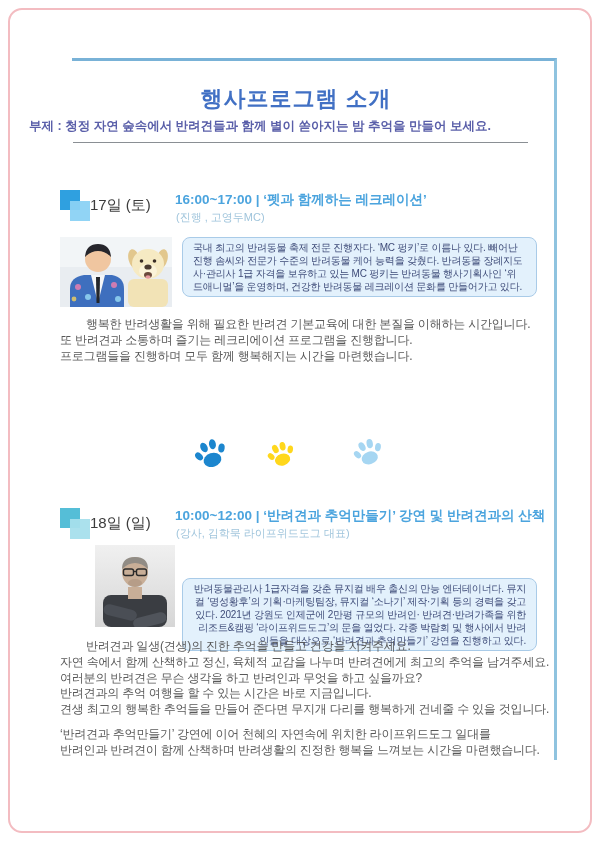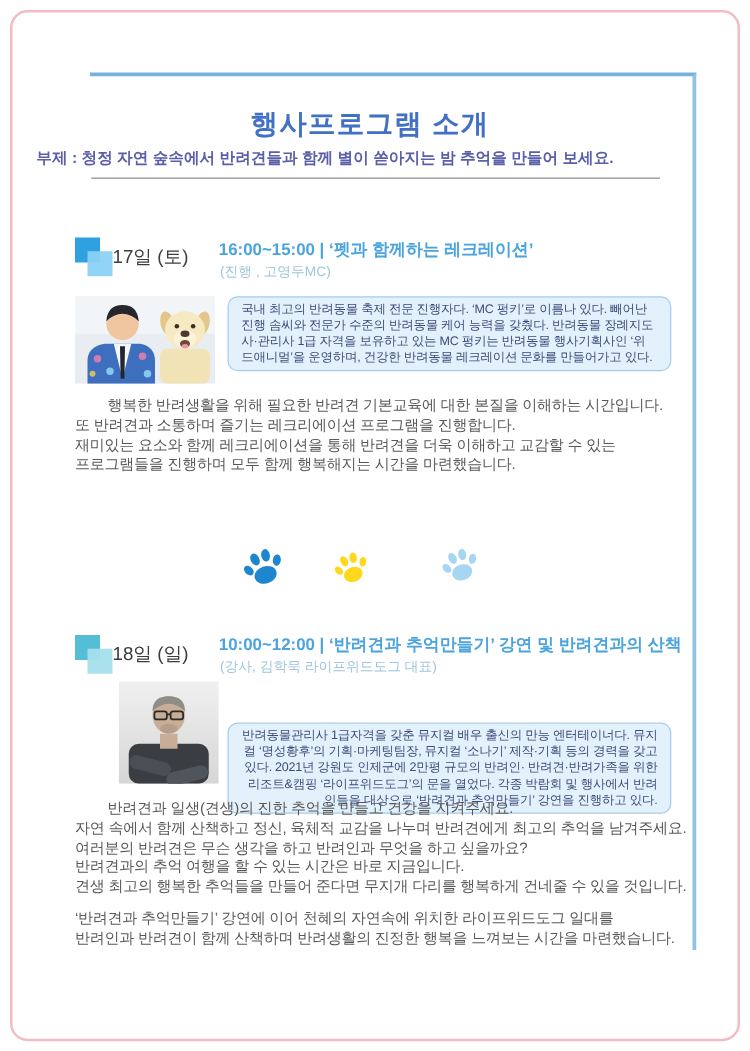--- a/index.html
+++ b/index.html
@@ -46,21 +46,21 @@
   <div class="outer-border"></div>
   <div class="frame-line"></div>
 
   <div class="title">행사프로그램 소개</div>
   <div class="subtitle">부제 : 청정 자연 숲속에서 반려견들과 함께 별이 쏟아지는 밤 추억을 만들어 보세요.</div>
   <div class="divider"></div>
 
   <div class="sq" style="left: 60px; top: 190px; background-color: rgb(47, 160, 224);"></div>
   <div class="sq sq-front" style="left: 70px; top: 201px; background-color: rgb(139, 210, 244);"></div>
   <div class="date-label" style="left:90px; top:196px;">17일 (토)</div>
-  <div class="sched" style="left:175px; top:191px;">16:00~15:00 | ‘펫과 함께하는 레크레이션’</div>
+  <div class="sched" style="left:175px; top:191px;">16:00~17:00 | ‘펫과 함께하는 레크레이션’</div>
   <div class="host" style="left:176px; top:210px;">(진행 , 고영두MC)</div>
 
   <svg class="photo" style="left:60px; top:237px;" width="112" height="70" viewBox="0 0 112 70" aria-hidden="true">
     <rect x="0" y="0" width="112" height="70" fill="#E9EDF1"></rect>
     <rect x="0" y="0" width="112" height="30" fill="#F2F5F7"></rect>
 
     <rect x="68" y="42" width="40" height="28" rx="6" fill="#F2E3B6"></rect>
     <ellipse cx="74" cy="22" rx="5.5" ry="10" fill="#E2C78D" transform="rotate(-14 74 22)"></ellipse>
     <ellipse cx="102" cy="22" rx="5.5" ry="10" fill="#E2C78D" transform="rotate(14 102 22)"></ellipse>
     <ellipse cx="88" cy="27" rx="16" ry="15" fill="#F6EAC3"></ellipse>
@@ -83,21 +83,20 @@
     <path d="M25 20 Q26 7 38 7 Q50 7 51 20 Q45 14 38 14 Q31 14 25 20 Z" fill="#26262C"></path>
   </svg>
 
   <div class="bio-box" style="top:237px;">
     <span>국내 최고의 반려동물 축제 전문 진행자다. ‘MC 펑키’로 이름나 있다. 빼어난 진행 솜씨와 전문가 수준의 반려동물 케어 능력을 갖췄다. 반려동물 장례지도사·관리사 1급 자격을 보유하고 있는 MC 펑키는 반려동물 행사기획사인 ‘위드애니멀’을 운영하며, 건강한 반려동물 레크레이션 문화를 만들어가고 있다.</span>
   </div>
 
   <div class="para" style="top:317px;">
     <div class="line indent">행복한 반려생활을 위해 필요한 반려견 기본교육에 대한 본질을 이해하는 시간입니다.</div>
     <div class="line">또 반려견과 소통하며 즐기는 레크리에이션 프로그램을 진행합니다.</div>
-    <div class="line">재미있는 요소와 함께 레크리에이션을 통해 반려견을 더욱 이해하고 교감할 수 있는</div>
     <div class="line">프로그램들을 진행하며 모두 함께 행복해지는 시간을 마련했습니다.</div>
   </div>
 
   <span class="paw" style="left: 193px; top: 437px; width: 34px; height: 34px; color: rgb(28, 134, 206);">
     <svg viewBox="0 0 64 64">
         <ellipse cx="33" cy="44" rx="17" ry="13" fill="currentColor"></ellipse>
         <ellipse cx="11" cy="30" rx="6" ry="8.5" fill="currentColor" transform="rotate(-28 11 30)"></ellipse>
         <ellipse cx="25" cy="17" rx="6.5" ry="9.5" fill="currentColor" transform="rotate(-10 25 17)"></ellipse>
         <ellipse cx="42" cy="16" rx="6.5" ry="9.5" fill="currentColor" transform="rotate(8 42 16)"></ellipse>
         <ellipse cx="56" cy="28" rx="6" ry="8.5" fill="currentColor" transform="rotate(26 56 28)"></ellipse>

